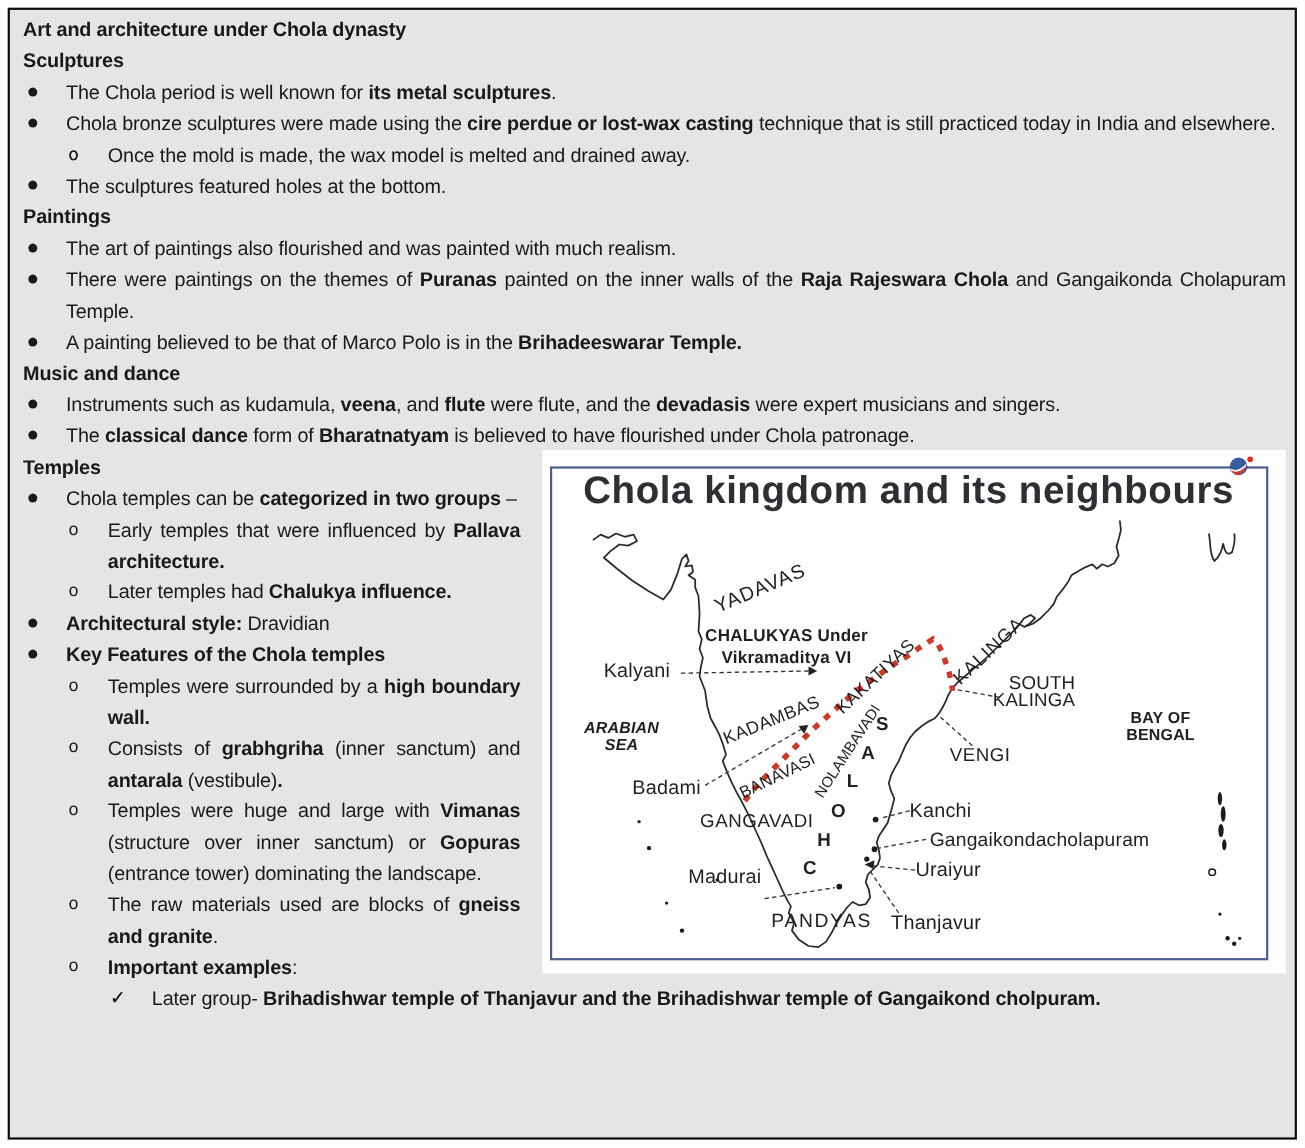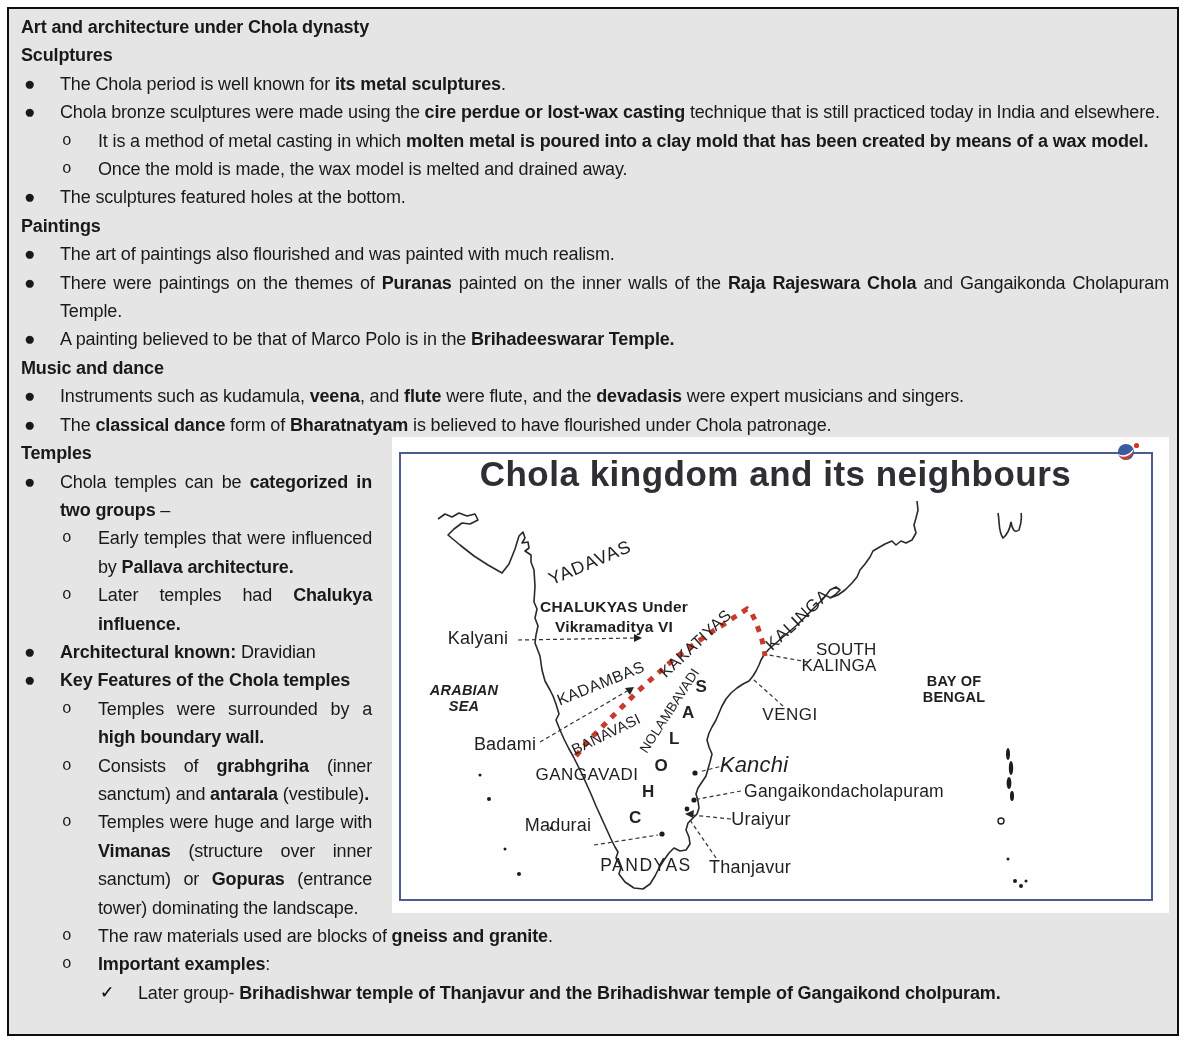--- a/index.html
+++ b/index.html
@@ -16,21 +16,21 @@
   .blk .marker{position:absolute;top:0;}
   .blk.b1{padding-left:39px;}
   .blk.b1 .marker{left:3px;font-size:19px;}
   .blk.b2{padding-left:77px;}
   .blk.b2 .marker{left:41px;font-size:16px;font-family:"Liberation Mono",monospace;}
   .blk.check{padding-left:117px;}
   .blk.check .marker{left:79px;font-size:17px;}
   .temples-wrap{overflow:visible;}
   
   .map-figure{
-    float:right;width:777px;height:476px;margin:-2px 0 6px 20px;
+    float:right;width:676px;height:476px;margin:-2px 0 6px 20px;
     background:#fffefe;position:relative;
   }
   .map-frame{position:absolute;left:7px;top:15px;right:16px;bottom:12px;border:2px solid #4d5c8e;}
   .map-title{
     position:absolute;left:0;right:10px;top:17px;text-align:center;
     font-size:35px;font-weight:bold;color:#2e2e33;letter-spacing:0.5px;line-height:40px;
   }
   .map-svg{position:absolute;left:0;top:0;width:692px;height:476px;}
   .mlabel{
     position:absolute;transform:translate(-50%,-50%);color:#1f1f1f;
@@ -41,21 +41,21 @@
 </style>
 </head>
 <body>
 
 <div class="sheet">
   <div id="blocks-top">
       <div class="blk heading"><span><span class="bold">Art and architecture under Chola dynasty</span></span></div>
       <div class="blk heading"><span><span class="bold">Sculptures</span></span></div>
       <div class="blk b1"><span class="marker">●</span><span><span>The Chola period is well known for </span><span class="bold">its metal sculptures</span><span>.</span></span></div>
       <div class="blk b1"><span class="marker">●</span><span><span>Chola bronze sculptures were made using the </span><span class="bold">cire perdue or lost-wax casting</span><span> technique that is still practiced today in India and elsewhere.</span></span></div>
-      <div class="blk b2"><span class="marker">o</span><span><span>It is a method of metal casting in which </span><span class="bold">molten metal is poured into a clay mold that has been created by means of a wax model.</span></span></div>
+      <div class="blk b2"><span class="marker">o</span></div>
       <div class="blk b2"><span class="marker">o</span><span><span>Once the mold is made, the wax model is melted and drained away.</span></span></div>
       <div class="blk b1"><span class="marker">●</span><span><span>The sculptures featured holes at the bottom.</span></span></div>
       <div class="blk heading"><span><span class="bold">Paintings</span></span></div>
       <div class="blk b1"><span class="marker">●</span><span><span>The art of paintings also flourished and was painted with much realism.</span></span></div>
       <div class="blk b1"><span class="marker">●</span><span><span>There were paintings on the themes of </span><span class="bold">Puranas</span><span> painted on the inner walls of the </span><span class="bold">Raja Rajeswara Chola</span><span> and Gangaikonda Cholapuram Temple.</span></span></div>
       <div class="blk b1"><span class="marker">●</span><span><span>A painting believed to be that of Marco Polo is in the </span><span class="bold">Brihadeeswarar Temple.</span></span></div>
       <div class="blk heading"><span><span class="bold">Music and dance</span></span></div>
       <div class="blk b1"><span class="marker">●</span><span><span>Instruments such as kudamula, </span><span class="bold">veena</span><span>, and </span><span class="bold">flute</span><span> were flute, and the </span><span class="bold">devadasis</span><span> were expert musicians and singers.</span></span></div>
       <div class="blk b1"><span class="marker">●</span><span><span>The </span><span class="bold">classical dance</span><span> form of </span><span class="bold">Bharatnatyam</span><span> is believed to have flourished under Chola patronage.</span></span></div>
     </div>
@@ -132,21 +132,21 @@
       <div class="mlabel" style="left:447px;top:220px;font-size:17px;line-height:15.5px;text-align:right;">SOUTH
 KALINGA</div>
       <div class="mlabel" style="left:398px;top:278px;font-size:17px;letter-spacing:0.5px;">VENGI</div>
       <div class="mlabel" style="left:562px;top:252px;font-size:14.5px;font-weight:bold;line-height:16px;">BAY OF
 BENGAL</div>
       <div class="mlabel" style="left:113px;top:307px;font-size:18px;">Badami</div>
       <div class="mlabel" style="left:195px;top:338px;font-size:17px;letter-spacing:0.5px;">GANGAVADI</div>
       <div class="mlabel" style="left:166px;top:388px;font-size:18px;">Madurai</div>
       <div class="mlabel" style="left:254px;top:428px;font-size:17.5px;letter-spacing:1.5px;">PANDYAS</div>
       <div class="mlabel" style="left:358px;top:430px;font-size:18px;">Thanjavur</div>
-      <div class="mlabel" style="left:362px;top:328px;font-size:22px;font-style:italic;">Kanchi</div>
+      <div class="mlabel" style="left:362px;top:328px;font-size:18px;">Kanchi</div>
       <div class="mlabel" style="left:452px;top:354px;font-size:17.5px;">Gangaikondacholapuram</div>
       <div class="mlabel" style="left:369px;top:382px;font-size:18px;">Uraiyur</div>
 
       <span class="cholas-letter" style="left:243px;top:381px;">C</span>
       <span class="cholas-letter" style="left:256px;top:355px;">H</span>
       <span class="cholas-letter" style="left:269px;top:329px;">O</span>
       <span class="cholas-letter" style="left:282px;top:302px;">L</span>
       <span class="cholas-letter" style="left:296px;top:276px;">A</span>
       <span class="cholas-letter" style="left:309px;top:250px;">S</span>
 
@@ -156,21 +156,21 @@
         <path d="M 3.8 15.5 Q 11 19.5 18 11.5 Q 16.5 19 9.5 20 Q 5.5 18.5 3.8 15.5 Z" fill="#cc3b30"></path>
         <circle cx="21.5" cy="5.5" r="2.6" fill="#d63426"></circle>
       </svg>
     </div>
 
     <div id="blocks-temples">
         <div class="blk heading"><span><span class="bold">Temples</span></span></div>
         <div class="blk b1"><span class="marker">●</span><span><span>Chola temples can be </span><span class="bold">categorized in two groups</span><span> –</span></span></div>
         <div class="blk b2"><span class="marker">o</span><span><span>Early temples that were influenced by </span><span class="bold">Pallava architecture.</span></span></div>
         <div class="blk b2"><span class="marker">o</span><span><span>Later temples had </span><span class="bold">Chalukya influence.</span></span></div>
-        <div class="blk b1"><span class="marker">●</span><span><span class="bold">Architectural known:</span><span> Dravidian</span></span></div>
+        <div class="blk b1"><span class="marker">●</span><span><span class="bold">Architectural style:</span><span> Dravidian</span></span></div>
         <div class="blk b1"><span class="marker">●</span><span><span class="bold">Key Features of the Chola temples</span></span></div>
         <div class="blk b2"><span class="marker">o</span><span><span>Temples were surrounded by a </span><span class="bold">high boundary wall.</span></span></div>
         <div class="blk b2"><span class="marker">o</span><span><span>Consists of </span><span class="bold">grabhgriha</span><span> (inner sanctum) and </span><span class="bold">antarala</span><span> (vestibule)</span><span class="bold">.</span></span></div>
         <div class="blk b2"><span class="marker">o</span><span><span>Temples were huge and large with </span><span class="bold">Vimanas</span><span> (structure over inner sanctum) or </span><span class="bold">Gopuras</span><span> (entrance tower) dominating the landscape.</span></span></div>
         <div class="blk b2"><span class="marker">o</span><span><span>The raw materials used are blocks of </span><span class="bold">gneiss and granite</span><span>.</span></span></div>
         <div class="blk b2"><span class="marker">o</span><span><span class="bold">Important examples</span><span>:</span></span></div>
         <div class="blk check"><span class="marker">✓</span></div>
         <div class="blk check"><span class="marker">✓</span><span><span>Later group- </span><span class="bold">Brihadishwar temple of Thanjavur and the Brihadishwar temple of Gangaikond cholpuram.</span></span></div>
       </div>
   </div>

